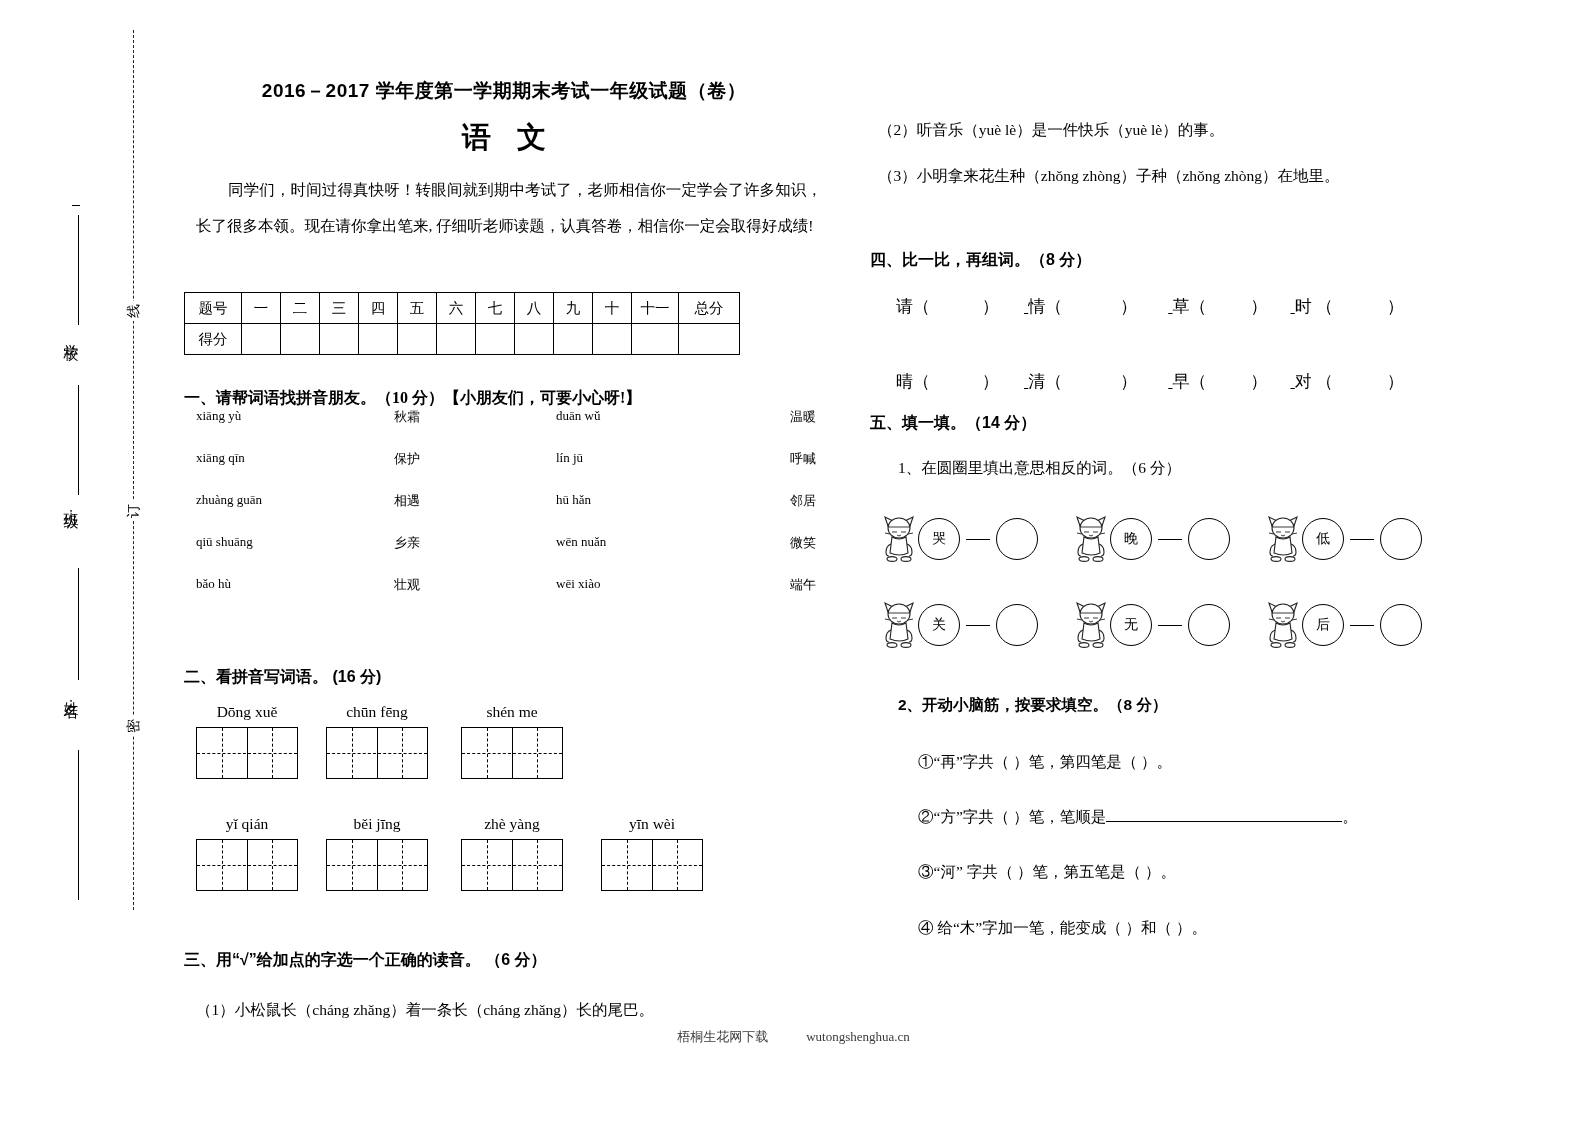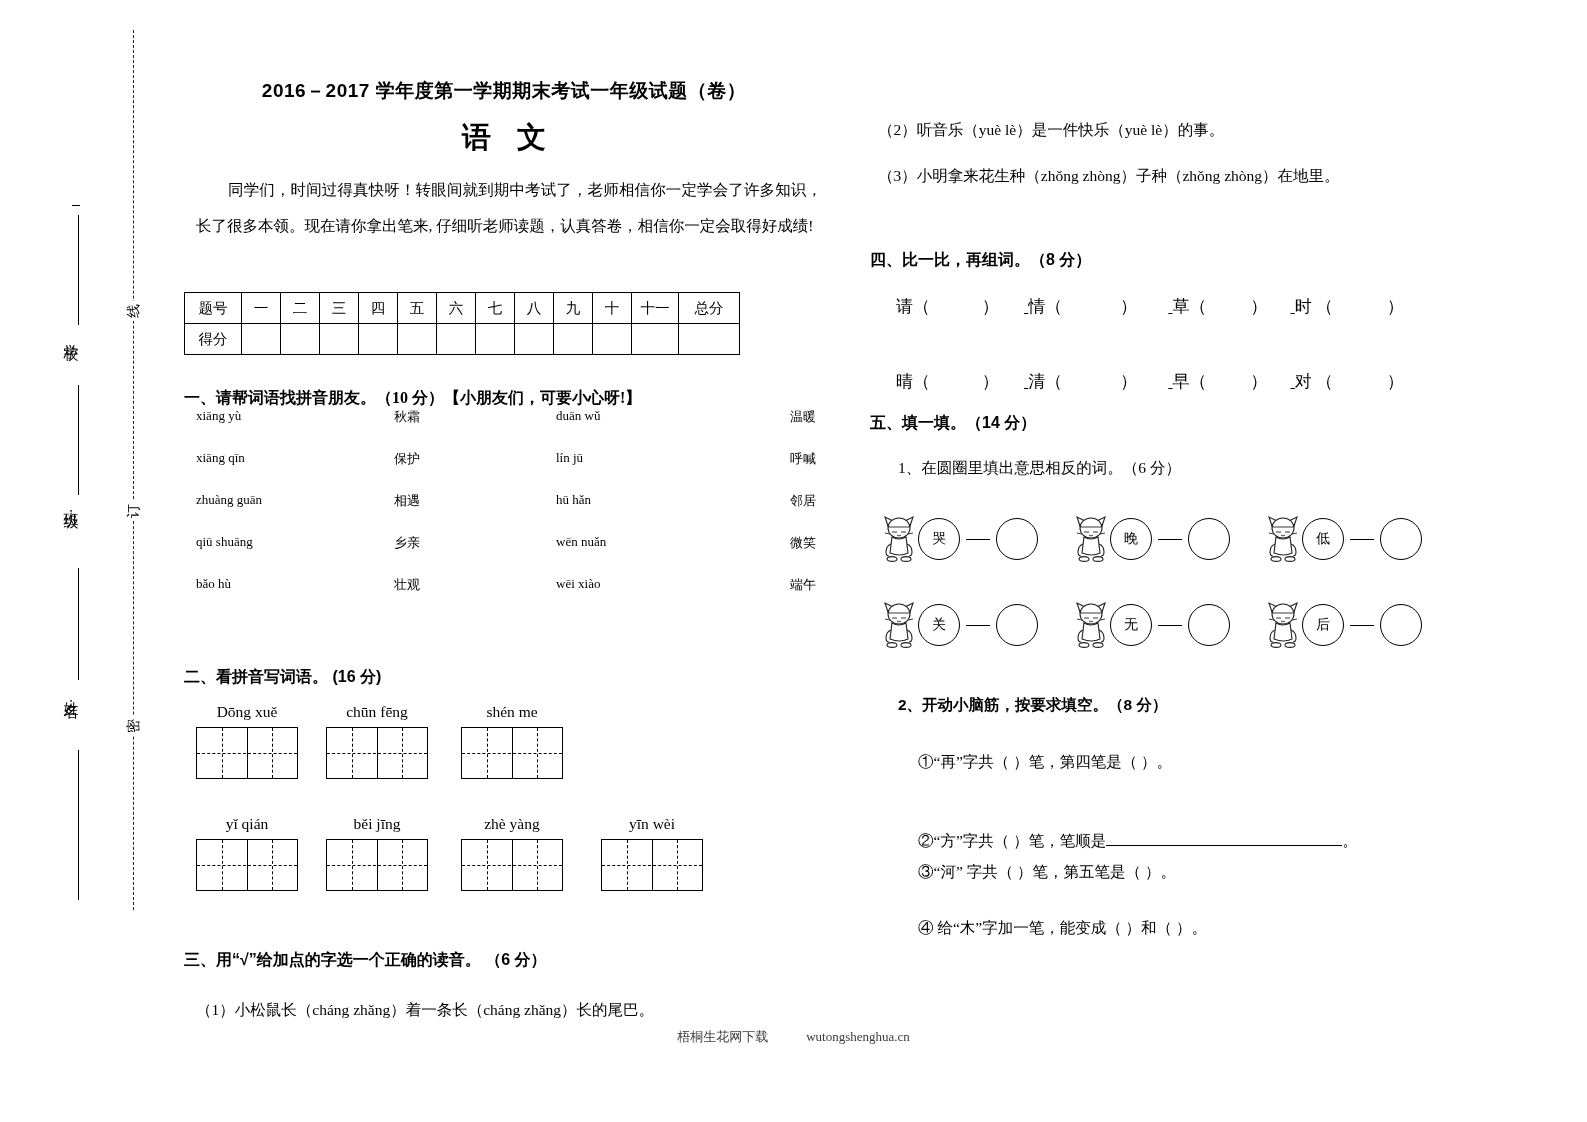--- a/index.html
+++ b/index.html
@@ -645,21 +645,21 @@
         <div class="circle" style="left:36px;">后</div>
         <div class="dash-link" style="left:84px;"></div>
         <div class="circle empty" style="left:114px;"></div>
       </div>
     </div>
 
     <div class="sub-title-b" style="left:32px; top:695px;">2、开动小脑筋，按要求填空。（8 分）</div>
 
     <div class="body-line" style="left:52px; top:752px;">①“再”字共（          ）笔，第四笔是（              ）。</div>
 
-    <div class="body-line" style="left:52px; top:830px;">
+    <div class="body-line" style="left:52px; top:806px;">
       <span>②“方”字共（          ）笔，笔顺是</span><span class="blank-underline" style="width:236px;"></span><span>。</span>
     </div>
 
     <div class="body-line" style="left:52px; top:862px;">③“河” 字共（          ）笔，第五笔是（             ）。</div>
 
     <div class="body-line" style="left:52px; top:918px;">④  给“木”字加一笔，能变成（        ）和（          ）。</div>
   </div>
 
   <div class="footer">
     <span class="fa">梧桐生花网下载</span><span>wutongshenghua.cn</span>

